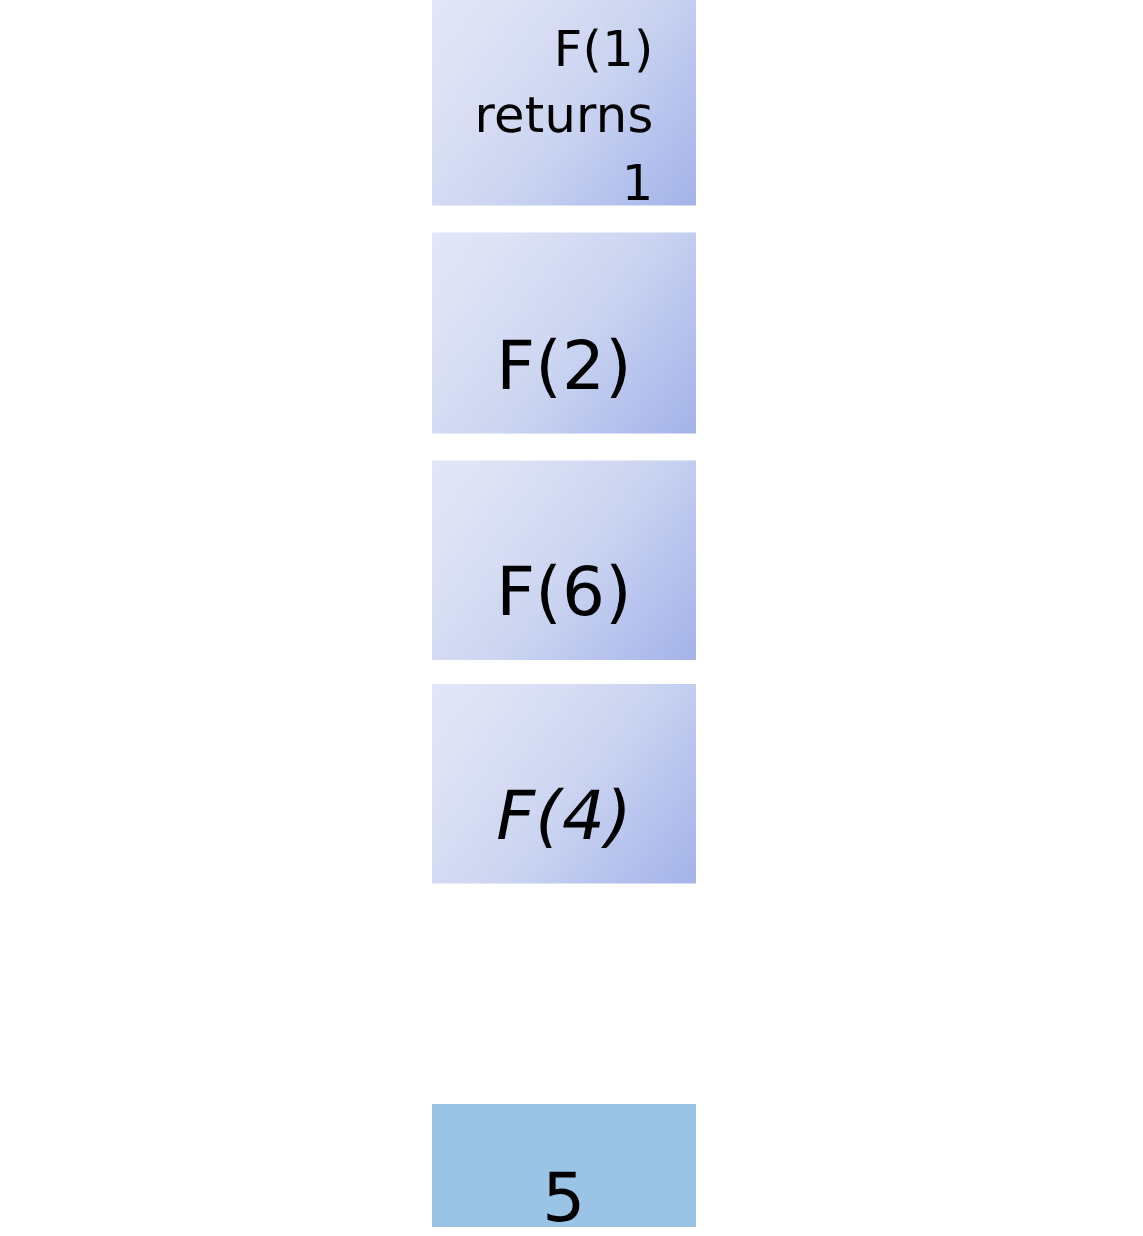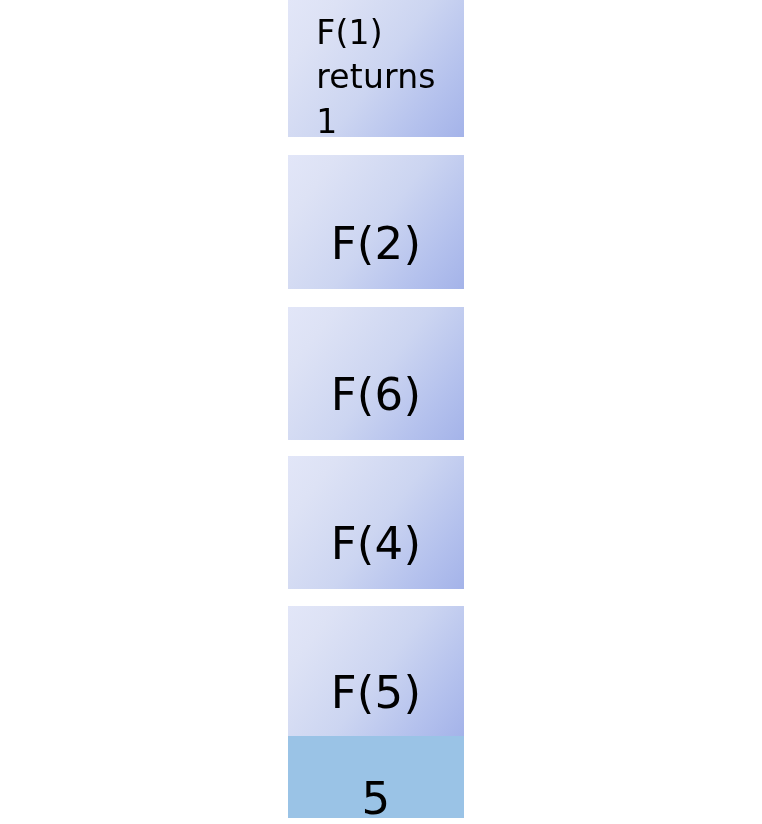--- a/index.html
+++ b/index.html
@@ -25,21 +25,21 @@
   }
 
   .frame {
     position: absolute;
     left: 288px;
     width: 176px;
     box-sizing: border-box;
     display: flex;
     align-items: center;
     justify-content: center;
-    text-align: left;
+    text-align: right;
     color: #000000;
     overflow: visible;
   }
 
   
   .frame.grad {
     background: linear-gradient(127deg,
                 #e2e6f8 0%,
                 #dde2f5 18%,
                 #ccd5f1 52%,
@@ -77,20 +77,21 @@
   }
 
   #frame-f3 {
     top: 307px;
     height: 133px;
   }
 
   #frame-f4 {
     top: 456px;
     height: 133px;
+    font-style: italic;
   }
 
   #frame-f5 {
     top: 606px;
     height: 130px;
   }
 
   #frame-result {
     top: 736px;
     height: 82px;
@@ -120,21 +121,18 @@
   </div>
 
   <div class="frame grad" id="frame-f3">
     <span class="frame-label">F(6)</span>
   </div>
 
   <div class="frame grad" id="frame-f4">
     <span class="frame-label">F(4)</span>
   </div>
 
-  <div class="frame grad" id="frame-f5">
-    <span class="frame-label">F(5)</span>
-  </div>
 
   <div class="frame flat" id="frame-result">
     <span class="frame-label">5</span>
   </div>
 
 </div>
 
 </body></html>

